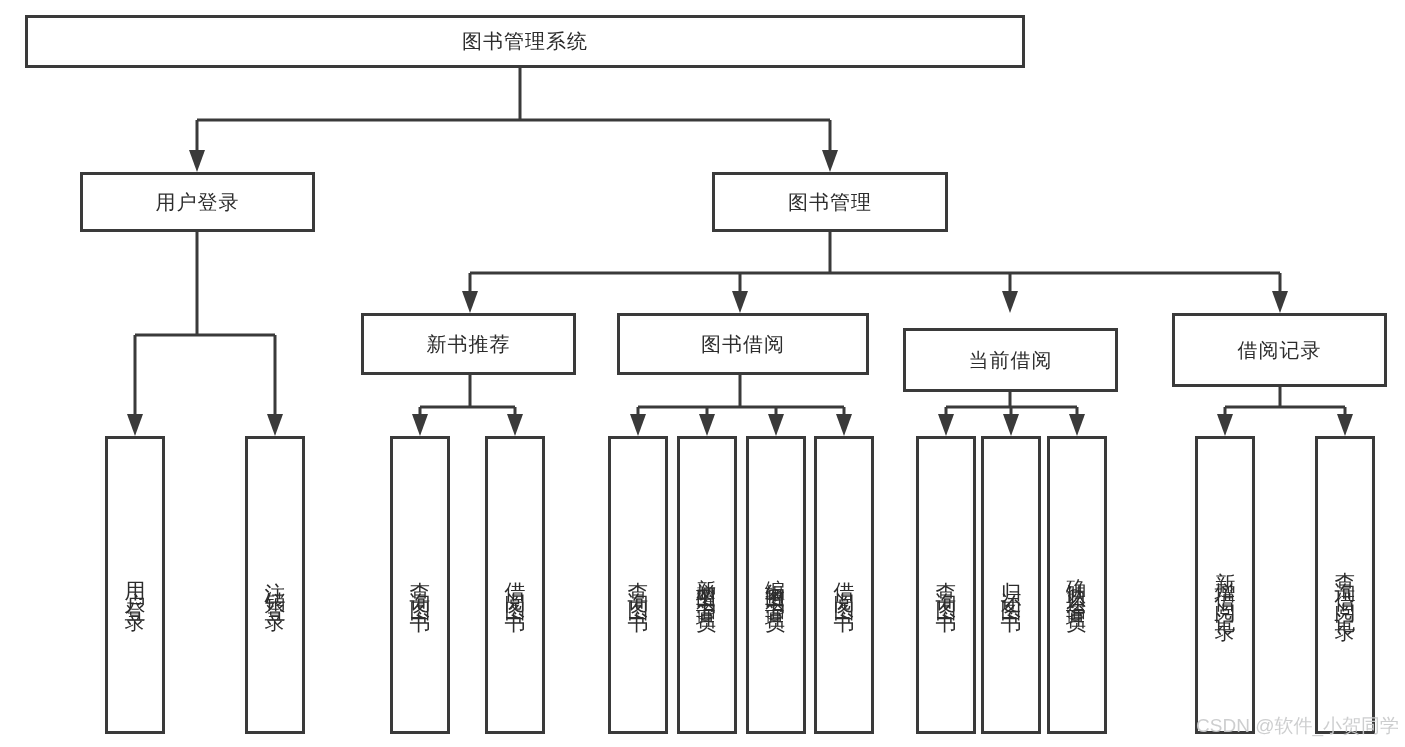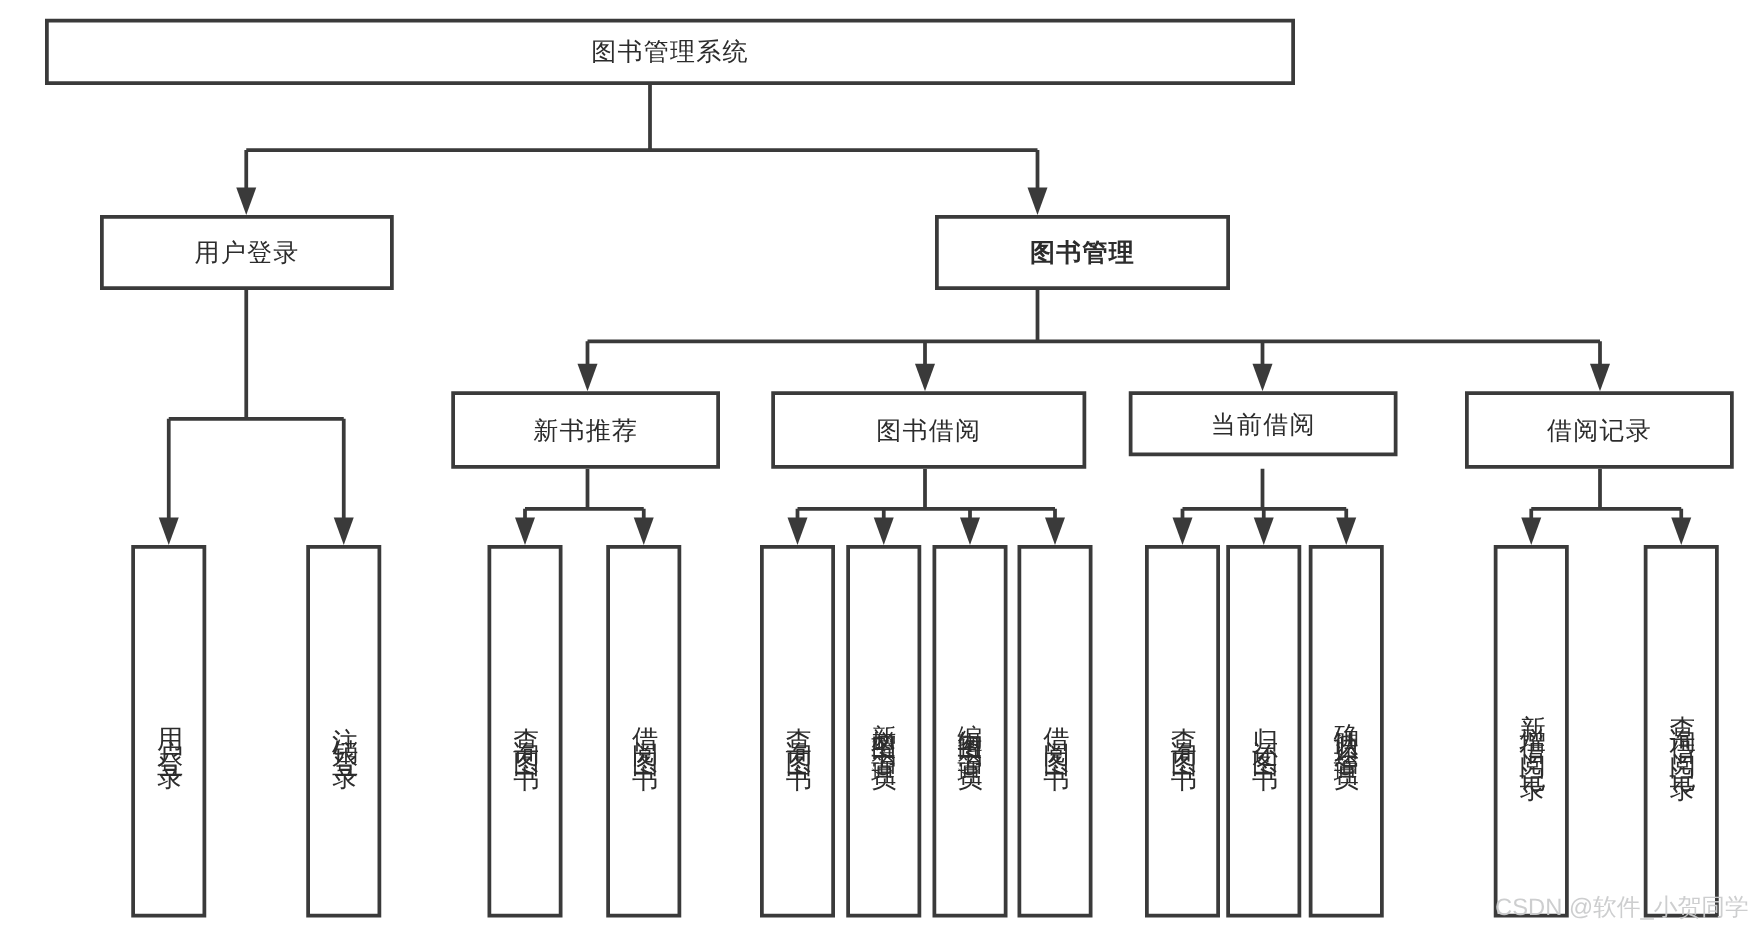--- a/index.html
+++ b/index.html
@@ -97,41 +97,41 @@
     <path d="M1010 375 L1010 407 M946 407 L1077 407 M946 407 L946 416 M1011 407 L1011 416 M1077 407 L1077 416"></path>
     <polygon points="938,414 954,414 946,436"></polygon>
     <polygon points="1003,414 1019,414 1011,436"></polygon>
     <polygon points="1069,414 1085,414 1077,436"></polygon>
 
     <path d="M1280 375 L1280 407 M1225 407 L1345 407 M1225 407 L1225 416 M1345 407 L1345 416"></path>
     <polygon points="1217,414 1233,414 1225,436"></polygon>
     <polygon points="1337,414 1353,414 1345,436"></polygon>
   </svg>
 
-  <div class="node node-h" style="left:36px;top:15px;width:1000px;height:53px;">
+  <div class="node node-h" style="left:25px;top:15px;width:1000px;height:53px;">
     <span>图书管理系统</span>
   </div>
 
   <div class="node node-h" style="left:80px;top:172px;width:235px;height:60px;">
     <span>用户登录</span>
   </div>
-  <div class="node node-h" style="left:748px;top:172px;width:236px;height:60px;font-weight:bold;">
+  <div class="node node-h" style="left:712px;top:172px;width:236px;height:60px;">
     <span>图书管理</span>
   </div>
 
   <div class="node node-h" style="left:361px;top:313px;width:215px;height:62px;">
     <span>新书推荐</span>
   </div>
   <div class="node node-h" style="left:617px;top:313px;width:252px;height:62px;">
     <span>图书借阅</span>
   </div>
-  <div class="node node-h" style="left:903px;top:313px;width:215px;height:52px;">
+  <div class="node node-h" style="left:903px;top:328px;width:215px;height:64px;">
     <span>当前借阅</span>
   </div>
-  <div class="node node-h" style="left:1172px;top:313px;width:215px;height:62px;">
+  <div class="node node-h" style="left:1172px;top:313px;width:215px;height:74px;">
     <span>借阅记录</span>
   </div>
 
   <div class="node leaf" style="left:105px;">
     <span class="vtext">用户登录</span>
   </div>
   <div class="node leaf" style="left:245px;">
     <span class="vtext">注销登录</span>
   </div>
 

